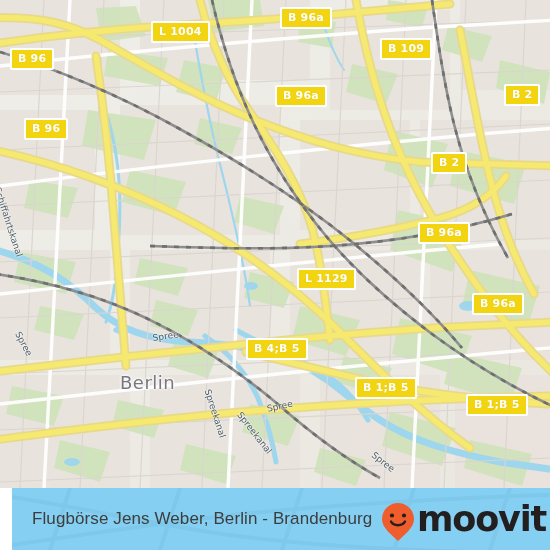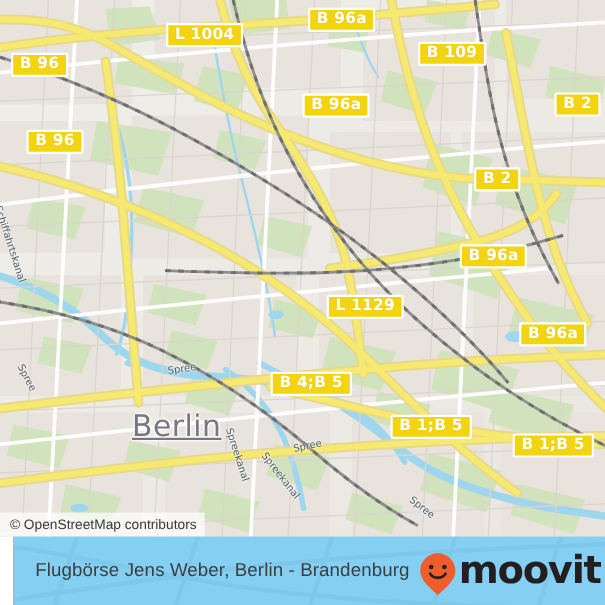--- a/index.html
+++ b/index.html
@@ -40,39 +40,38 @@
 
   
   .shield {
     position: absolute;
     background: #f2d411;
     border: 2px solid #ffffff;
     border-radius: 2px;
     color: #ffffff;
     font-family: "DejaVu Sans", sans-serif;
     font-weight: bold;
-    font-size: 14px;
+    font-size: 11px;
     line-height: 13px;
     padding: 2px 6px 3px 6px;
     white-space: nowrap;
     letter-spacing: 0.2px;
     text-shadow: 0 0 1px rgba(180,160,0,.35);
     box-sizing: border-box;
   }
 
   
   .place-label {
     position: absolute;
     color: #777781;
     font-family: "DejaVu Sans", sans-serif;
-    font-size: 27px;
+    font-size: 18px;
     letter-spacing: 0.5px;
     white-space: nowrap;
     text-shadow: 0 0 3px #fff, 0 0 3px #fff, 0 0 3px #fff;
-    text-decoration: underline;
   }
   .water-label {
     position: absolute;
     color: #4b5b63;
     font-family: "DejaVu Sans", sans-serif;
     font-size: 9px;
     white-space: nowrap;
     text-shadow: 0 0 2px #fff, 0 0 2px #fff;
   }
 
@@ -379,21 +378,20 @@
       <div class="shield" style="left:24px;  top:118px;">B 96</div>
       <div class="shield" style="left:431px; top:152px;">B 2</div>
       <div class="shield" style="left:418px; top:222px;">B 96a</div>
       <div class="shield" style="left:297px; top:268px;">L 1129</div>
       <div class="shield" style="left:472px; top:293px;">B 96a</div>
       <div class="shield" style="left:246px; top:338px;">B 4;B 5</div>
       <div class="shield" style="left:355px; top:377px;">B 1;B 5</div>
       <div class="shield" style="left:466px; top:394px;">B 1;B 5</div>
     </div>
 
-    <div class="attribution">© OpenStreetMap contributors</div>
 
 
   </div>
 
   <div class="footer">
 
     <svg class="footer-ghost" viewBox="0 0 550 62" preserveAspectRatio="none">
       <rect x="0" y="0" width="550" height="62" fill="#fcfcfc"></rect>
       <g stroke="#ededed" stroke-width="4" fill="none">
         <path d="M-6 8 C 60 18, 130 34, 210 46 C 300 58, 400 64, 556 66"></path>

